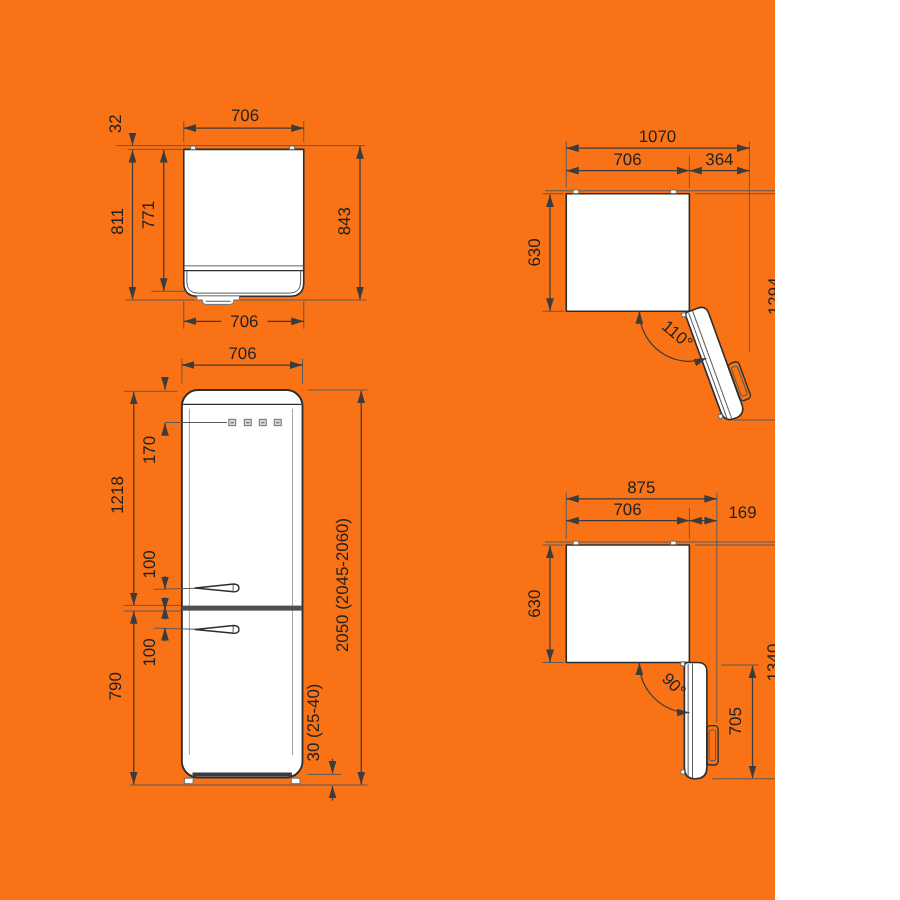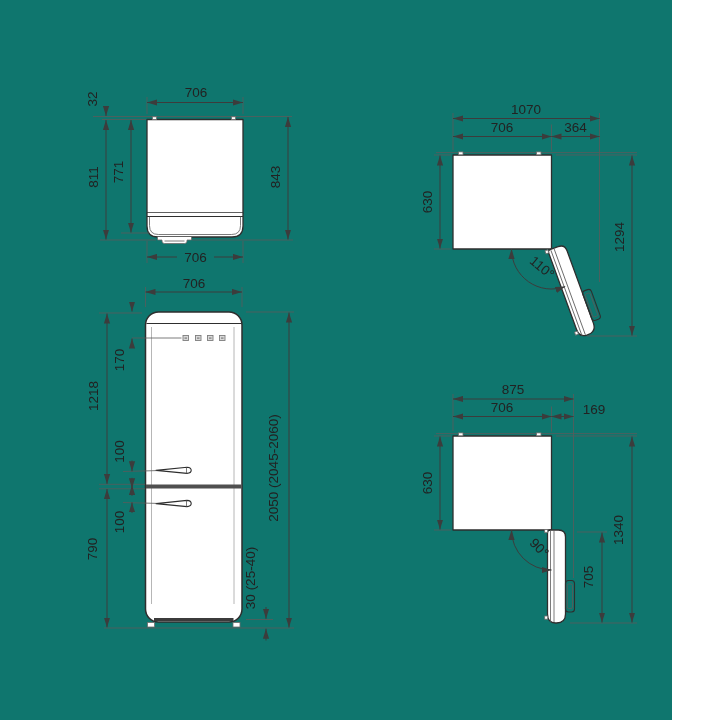--- a/index.html
+++ b/index.html
@@ -1,16 +1,16 @@
 <!DOCTYPE html>
 <html><head>
 <meta charset="utf-8">
 <style>
   html,body{margin:0;padding:0;background:#ffffff;}
-  #stage{width:672px;height:720px;position:relative;background:#0f766e;overflow:hidden;
+  #stage{width:620px;height:720px;position:relative;background:#f97316;overflow:hidden;
          font-family:"Liberation Sans", sans-serif;}
   svg{display:block;}
   .out   {stroke:#2e2e2e;stroke-width:1.3;fill:#ffffff;stroke-linejoin:round;}
   .out2  {stroke:#2e2e2e;stroke-width:1.1;fill:none;stroke-linejoin:round;}
   .dl    {stroke:#3c3c3c;stroke-width:1;fill:none;}
   .el    {stroke:#5a5a5a;stroke-width:0.8;fill:none;}
   .hl    {stroke:#a3a3a3;stroke-width:0.8;fill:none;}
   .thin  {stroke:#6b6b6b;stroke-width:0.8;fill:#ffffff;}
   .dim-t {font-family:"Liberation Sans", sans-serif;font-size:13.5px;fill:#222222;}
   .glyph-o{fill:#d9d9d9;stroke:#7d7d7d;stroke-width:0.9;}

